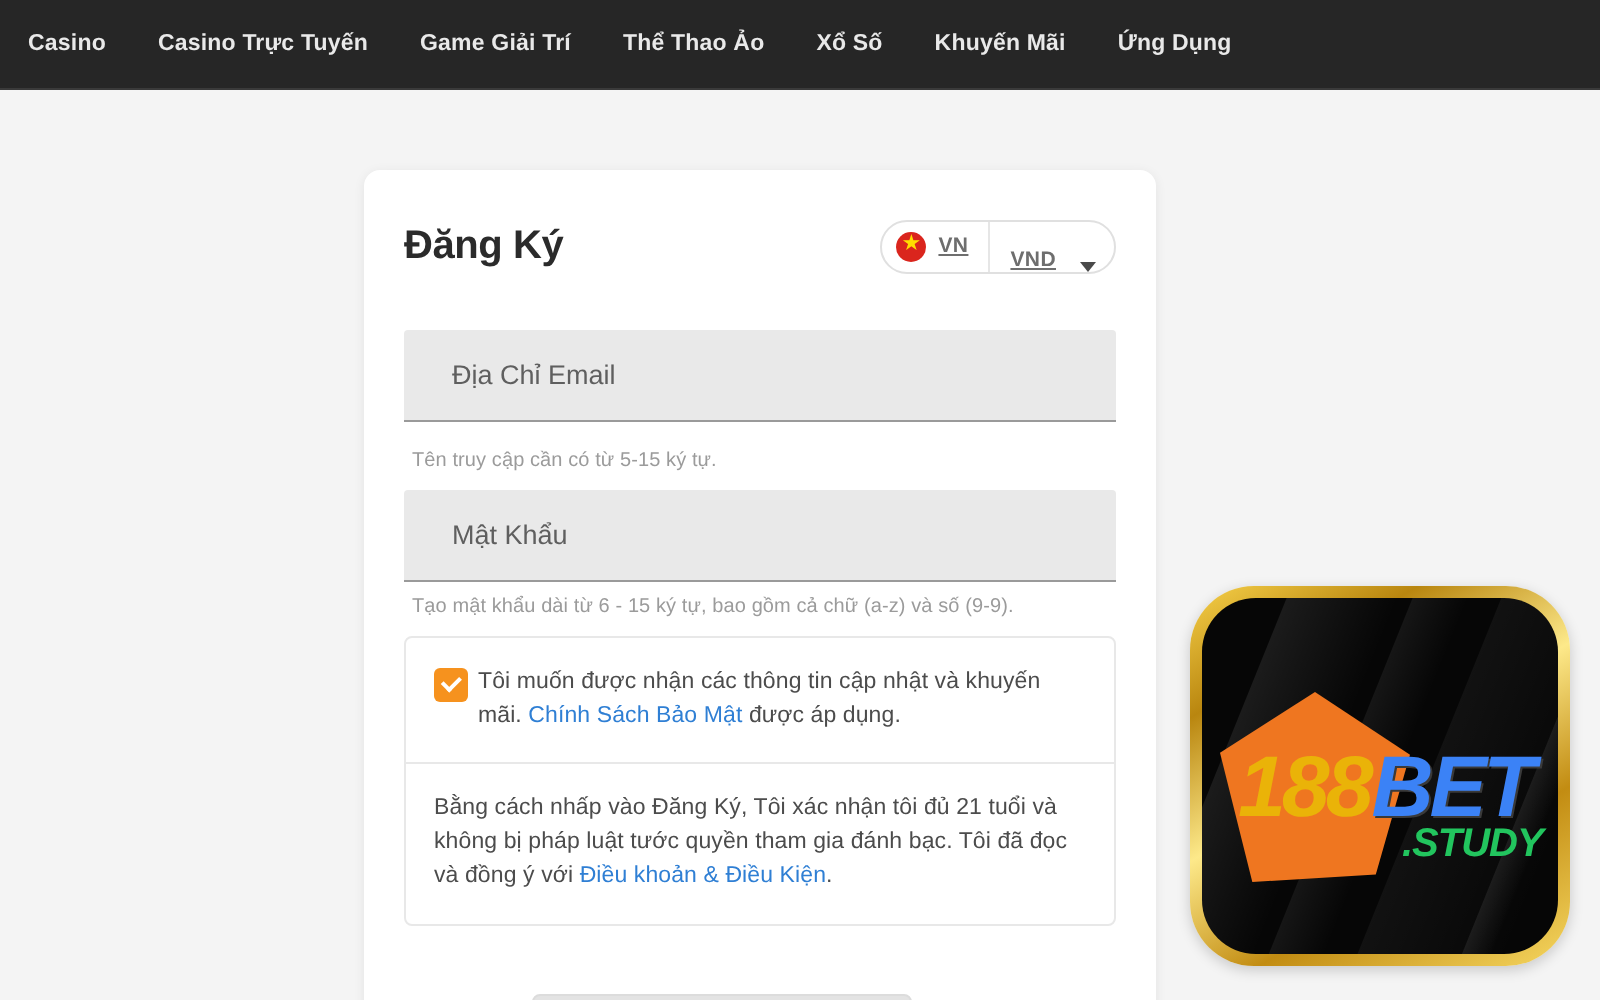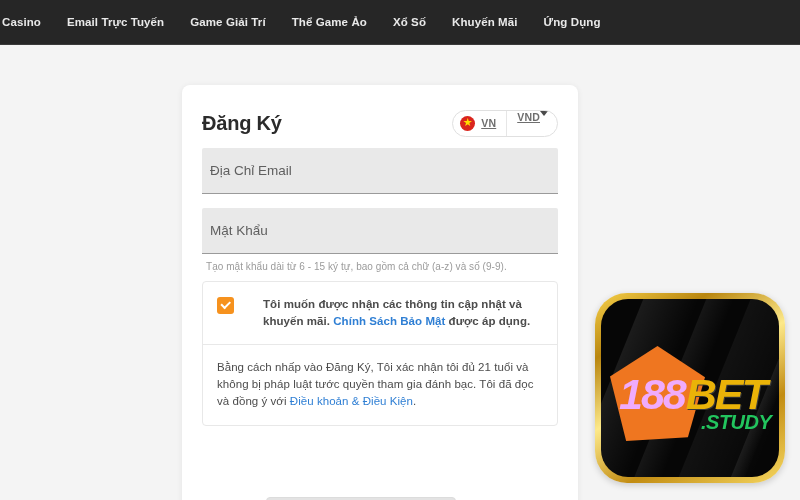--- a/index.html
+++ b/index.html
@@ -18,21 +18,21 @@
 
   
   .navbar {
     position: absolute;
     top: 0; left: 0;
     width: 800px;
     height: 45px;
     background: #262626;
     display: flex;
     align-items: center;
-    padding-left: 2px;
+    padding-left: 14px;
     border-bottom: 1px solid #3a3a3a;
   }
   .nav-item {
     color: #e9e9e9;
     font-size: 11.5px;
     font-weight: bold;
     letter-spacing: .1px;
     margin-right: 26px;
     white-space: nowrap;
     cursor: pointer;
@@ -50,21 +50,21 @@
     border-radius: 8px;
     box-shadow: 0 1px 6px rgba(0,0,0,.07);
     padding: 22px 20px 0 20px;
   }
 
   .card-head {
     display: flex;
     align-items: center;
     justify-content: space-between;
     height: 32px;
-    margin-bottom: 9px;
+    margin-bottom: 26px;
   }
   .card-title {
     font-size: 20px;
     font-weight: bold;
     color: #2b2b2b;
     letter-spacing: -.2px;
   }
 
   
   .cur-pill {
@@ -102,42 +102,42 @@
   }
   .cur-code {
     font-size: 10.5px;
     font-weight: bold;
     color: #6e6e6e;
     letter-spacing: .2px;
     text-decoration: underline;
   }
   .cur-right {
     display: flex;
-    align-items: flex-start;
-    gap: 0;
+    align-items: flex-end;
+    gap: 12px;
     padding: 0 9px 0 10px;
     height: 100%;
     cursor: pointer;
   }
   .caret {
     width: 0; height: 0;
     border-left: 4.5px solid transparent;
     border-right: 4.5px solid transparent;
     border-top: 5px solid #4a4a4a;
   }
 
   
   .field {
     width: 356px;
     height: 46px;
     background: #e9e9e9;
     border: none;
     border-bottom: 1px solid #9a9a9a;
     border-radius: 2px 2px 0 0;
-    padding: 0 8px;
+    padding: 0 24px;
     font-family: "Liberation Sans", sans-serif;
     font-size: 13.5px;
     color: #3b3b3b;
     display: block;
   }
   .field::placeholder { color: #5f5f5f; opacity: 1; }
   .field.gap-below { margin-bottom: 14px; }
 
   .hint {
     font-size: 10px;
@@ -149,24 +149,23 @@
   
   .consent-wrap {
     width: 356px;
     border: 1px solid #e8e8e8;
     border-radius: 4px;
     margin-top: 3px;
   }
   .consent-row {
     display: flex;
     align-items: flex-start;
-    gap: 29px;
+    gap: 5px;
     padding: 14px 13px 14px 14px;
     border-bottom: 1px solid #e8e8e8;
-    font-weight: bold;
   }
   .checkbox {
     width: 17px; height: 17px;
     flex: none;
     background: #f6921e;
     border-radius: 3px;
     position: relative;
     margin-top: 1px;
     cursor: pointer;
   }
@@ -240,23 +239,23 @@
   .logo-type {
     position: absolute;
     left: 18px; top: 74px;
     display: flex;
     align-items: baseline;
     font-family: "Liberation Sans", sans-serif;
     font-weight: bold;
     font-style: italic;
     letter-spacing: -2px;
   }
-  .t188 { color: #f0abfc; font-size: 43px; line-height: 1; }
+  .t188 { color: #eab308; font-size: 43px; line-height: 1; }
   .tbet {
-    color: #eab308;
+    color: #3b82f6;
     font-size: 43px;
     line-height: 1;
     margin-left: 1px;
     text-shadow: 1px 1px 0 #3a3a3a;
   }
   .tstudy {
     position: absolute;
     left: 100px; top: 112px;
     color: #22c55e;
     font-family: "Liberation Sans", sans-serif;
@@ -264,23 +263,23 @@
     font-style: italic;
     font-size: 20px;
     letter-spacing: -.5px;
   }
 </style>
 </head>
 <body>
 
 <div class="navbar">
   <div class="nav-item">Casino</div>
-  <div class="nav-item">Email Trực Tuyến</div>
+  <div class="nav-item">Casino Trực Tuyến</div>
   <div class="nav-item">Game Giải Trí</div>
-  <div class="nav-item">Thể Game Ảo</div>
+  <div class="nav-item">Thể Thao Ảo</div>
   <div class="nav-item">Xổ Số</div>
   <div class="nav-item">Khuyến Mãi</div>
   <div class="nav-item">Ứng Dụng</div>
 </div>
 
 <div class="card">
 
   <div class="card-head">
     <div class="card-title">Đăng Ký</div>
 
@@ -293,20 +292,21 @@
       </div>
       <div class="cur-right">
         <span class="cur-code">VND</span>
         <span class="caret"></span>
       </div>
     </div>
   </div>
 
   <input class="field gap-below" type="text" placeholder="Địa Chỉ Email" style="">
 
+  <div class="hint">Tên truy cập cần có từ 5-15 ký tự.</div>
 
   <input class="field" type="password" placeholder="Mật Khẩu" style="">
   <div class="hint">Tạo mật khẩu dài từ 6 - 15 ký tự, bao gồm cả chữ (a-z) và số (9-9).</div>
 
   <div class="consent-wrap">
 
     <div class="consent-row">
       <div class="checkbox"></div>
       <div class="consent-text">
         <span>Tôi muốn được nhận các thông tin cập nhật và khuyến mãi. </span><span class="lnk">Chính Sách Bảo Mật</span><span> được áp dụng.</span>

